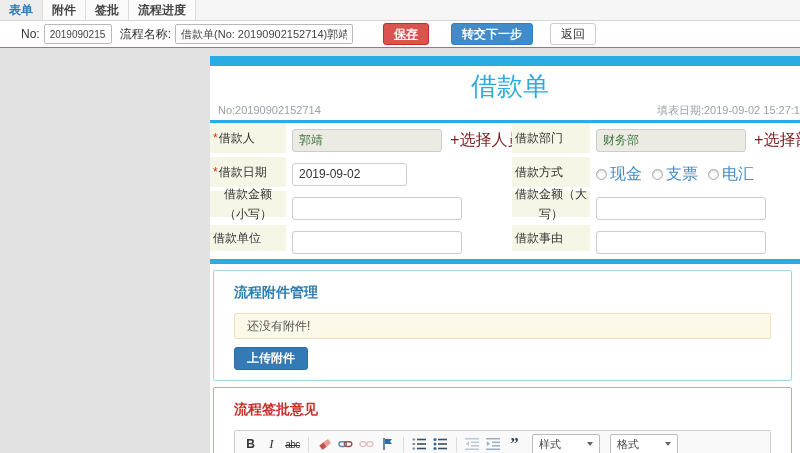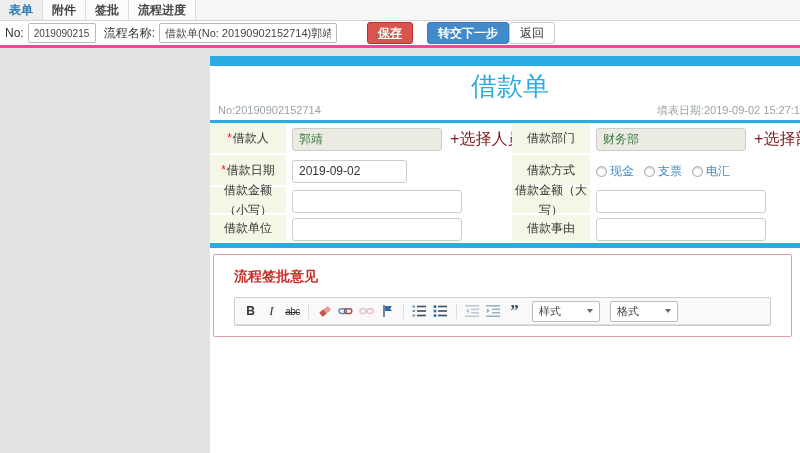--- a/index.html
+++ b/index.html
@@ -6,54 +6,54 @@
   html,body{width:800px;height:453px;overflow:hidden;background:#e2e2e2;}
   .screen{position:relative;width:800px;height:453px;overflow:hidden;background:#e2e2e2;}
 
   
   .tabbar{height:21px;background:#f6f6f6;border-bottom:1px solid #d6d6d6;display:flex;}
   .tab{padding:0 9px;line-height:20px;font-size:12px;font-weight:bold;color:#454545;
        border-right:1px solid #ddd;background:#fbfbfb;cursor:pointer;white-space:nowrap;}
   .tab.active{color:#2e7bb5;background:#ededed;}
 
   
-  .cmdbar{height:27px;background:#fff;border-bottom:3px solid #ec4899;display:flex;
-          align-items:center;padding:0 5px;font-size:12px;color:#333;}
+  .cmdbar{height:27px;background:#fff;border-bottom:1px solid #ec4899;display:flex;
+          align-items:center;padding:0 21px;font-size:12px;color:#333;}
   .cmdbar .lab{margin-right:4px;white-space:nowrap;}
   .cmd-input{height:20px;border:1px solid #b9b9b9;border-radius:2px;padding:0 5px;
              font-size:10px;color:#444;background:#fff;}
   .in-no{width:68px;margin-right:8px;}
   .in-pname{width:178px;font-size:11px;}
   .btn{height:22px;padding:0 10px;font-size:12px;border-radius:3px;border:1px solid transparent;
        cursor:pointer;white-space:nowrap;}
   .btn-save{background:#d9534f;border-color:#c12e2a;color:#fff;font-weight:bold;margin-left:30px;text-decoration:underline;}
-  .btn-fwd{background:#428bca;border-color:#357ebd;color:#fff;font-weight:bold;margin-left:14px;}
-  .btn-back{background:#fff;border-color:#ccc;color:#333;}
+  .btn-fwd{background:#428bca;border-color:#357ebd;color:#fff;font-weight:bold;margin-left:22px;}
+  .btn-back{background:#fff;border-color:#ccc;color:#333;margin-left:17px;}
 
   
   .panel{position:absolute;left:210px;top:56px;width:600px;height:397px;background:#fff;overflow:hidden;}
   .accent-bar{height:10px;background:#2aabe2;}
   .doc-title{text-align:center;font-size:26px;line-height:32px;color:#2aabe2;padding:4px 0 2px;}
   .meta{display:flex;justify-content:space-between;font-size:11px;line-height:13px;color:#9aa2a8;
         padding:0 10px 3px 8px;}
 
   
   .ftable{border-top:3px solid #2aabe2;border-bottom:5px solid #2aabe2;
           display:grid;grid-template-columns:76px 226px 78px 1fr;}
-  .lbl{background:#f6f6e6;display:flex;align-items:center;justify-content:center;text-align:center;
+  .lbl{background:#f6f6e6;display:flex;align-items:center;justify-content:flex-start;text-align:center;
        font-size:12px;color:#333;line-height:1.7;padding:2px 3px;border-bottom:2px solid #fff;}
-  .fld{display:flex;align-items:center;padding:1px 6px;font-size:12px;background:#fff;}
+  .fld{display:flex;align-items:center;padding:17px 6px;font-size:12px;background:#fff;}
   .req{color:#e21;margin-right:1px;}
   input.f{height:23px;border:1px solid #ccc;border-radius:3px;padding:0 6px;font-size:12px;
           color:#333;background:#fff;}
   input.ro{background:#ebebe4;color:#3c763d;}
   .w150{width:150px}.w115{width:115px}.w170{width:170px}
   .sel-link{color:#7f1d1d;font-size:16px;margin-left:8px;white-space:nowrap;cursor:pointer;font-family:Liberation Mono, monospace;}
   .radios{display:flex;align-items:center;gap:10px;}
-  .radio{display:flex;align-items:center;gap:3px;color:#428bca;font-size:12px;cursor:pointer;}
+  .radio{display:flex;align-items:center;gap:3px;color:#428bca;font-size:16px;cursor:pointer;}
   .rdot{width:11px;height:11px;border-radius:50%;border:1px solid #a8a8a8;background:#fdfdfd;
         box-shadow:inset 0 1px 2px rgba(0,0,0,.18);}
   .r1{height:32px}.r2{height:32px}.r3{height:28px}.r4{height:28px}
 
   
   .sect{margin:6px 18px 0 3px;border:1px solid;border-radius:2px;background:#fff;padding:12px 20px 10px;}
   .sect-attach{border-color:#abd3e6;}
   .sect-approve{border-color:#d9a3a3;}
   .sect-title{font-size:14px;font-weight:bold;line-height:18px;margin-bottom:12px;}
   .t-attach{color:#2d7db3;}
@@ -173,20 +173,25 @@
         <input class="f w170" value="" style="">
       </div>
       <div class="lbl r4">
         <span>借款事由</span>
       </div>
       <div class="fld r4">
         <input class="f w170" value="" style="">
       </div>
     </div>
 
+    <div class="sect sect-attach">
+      <div class="sect-title t-attach">流程附件管理</div>
+      <div class="msgbox">还没有附件!</div>
+      <button class="btn-upload">上传附件</button>
+    </div>
 
     <div class="sect sect-approve">
       <div class="sect-title t-approve">流程签批意见</div>
 
       <div class="editor">
         <div class="ed-toolbar">
           <span class="ti ti-b">B</span>
           <span class="ti ti-i">I</span>
           <span class="ti ti-s">abc</span>
           <span class="tsep"></span>

